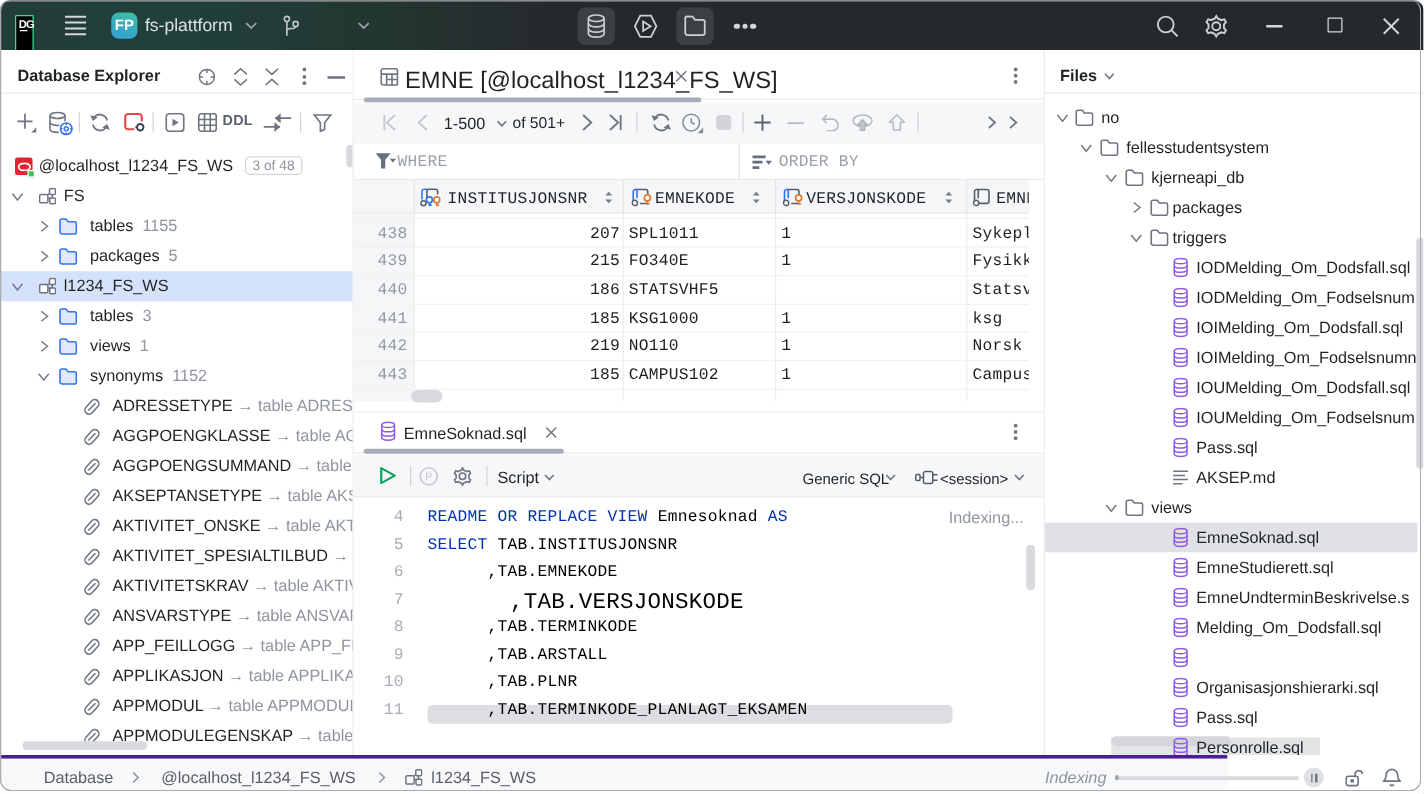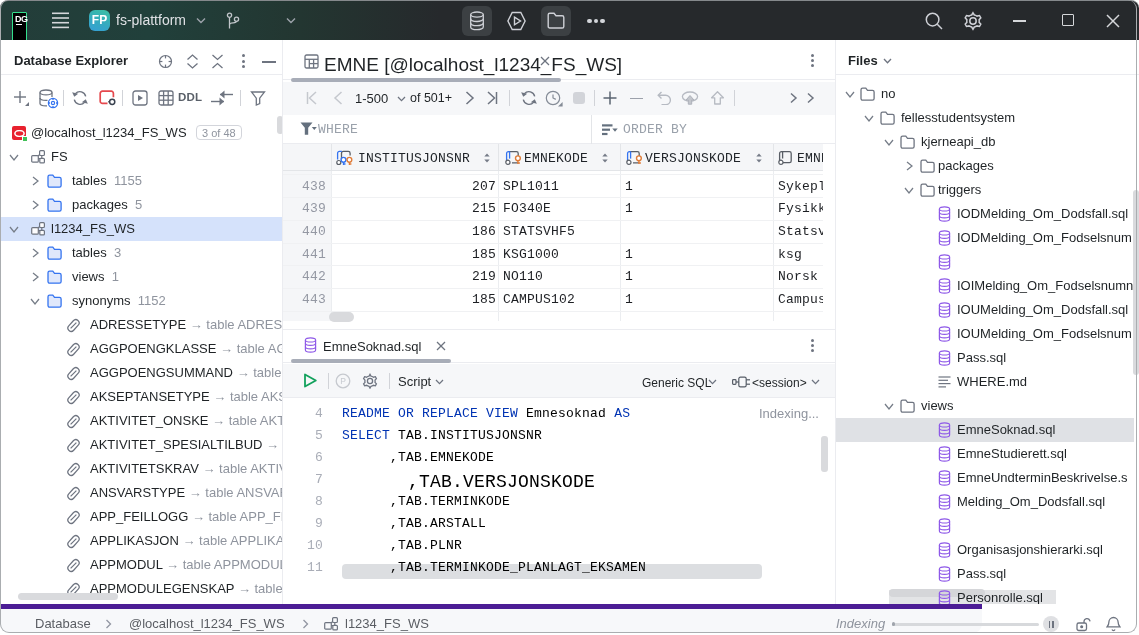--- a/index.html
+++ b/index.html
@@ -9,21 +9,21 @@
   .abs{position:absolute;}
   .mono{font-family:"Liberation Mono",monospace;}
   
   #titlebar{position:absolute;left:0;top:0;width:1139px;height:40px;
     background:linear-gradient(to right,#233D39 0px,#21403B 150px,#233631 300px,#26292C 440px,#26292C 1139px);
     border-radius:8px 8px 0 0;border-top:1px solid #85898c;}
   
   #leftpanel{position:absolute;left:0;top:40px;width:283px;height:564px;background:#fff;border-right:1px solid #ebecf0;}
   #rightpanel{position:absolute;left:835px;top:40px;width:304px;height:564px;background:#fff;border-left:1px solid #ebecf0;}
   #centerpanel{position:absolute;left:283px;top:40px;width:553px;height:564px;background:#fff;}
-  #statusbar{position:absolute;left:0;top:604px;width:982px;height:29px;border-radius:0 0 9px 9px;background:#f7f8fa;border-top:5px solid #4c1d95;}
+  #statusbar{position:absolute;left:0;top:604px;width:982px;height:29px;border-radius:0 0 9px 9px;background:#f7f8fa;border-top:3px solid #4c1d95;}
   .treerow{position:absolute;height:24px;line-height:24px;font-size:13px;color:#1f2326;white-space:nowrap;}
   .cnt{color:#8f949e;}
   k{color:#0033b3;font-style:normal;}
 </style>
 </head>
 <body>
 <div id="win">
   <div id="titlebar">
     
     <div class="abs" style="left:12px;top:11px;width:15px;height:29px;background:#000;border:1.5px solid #35e08d;border-radius:1px;">
@@ -767,20 +767,21 @@
         </div>
     <div class="treerow" style="left:0;top:210px;width:298px;overflow:hidden;">
           <svg class="abs" style="left:102px;top:4px;" width="13" height="16" viewBox="0 0 13 16">
             <g fill="none" stroke="#8f5ae8" stroke-width="1.2">
               <ellipse cx="6.5" cy="2.9" rx="5.1" ry="2.1"></ellipse>
               <path d="M1.4 2.9 V13 c0 1.2 2.3 2.1 5.1 2.1 s5.1-0.9 5.1-2.1 V2.9"></path>
               <path d="M1.4 6.3 c0 1.2 2.3 2.1 5.1 2.1 s5.1-0.9 5.1-2.1"></path>
               <path d="M1.4 9.7 c0 1.2 2.3 2.1 5.1 2.1 s5.1-0.9 5.1-2.1"></path>
             </g>
           </svg>
+          <span class="abs" style="left:121px;white-space:nowrap;">IOIMelding_Om_Dodsfall.sql</span>
         </div>
     <div class="treerow" style="left:0;top:234px;width:298px;overflow:hidden;">
           <svg class="abs" style="left:102px;top:4px;" width="13" height="16" viewBox="0 0 13 16">
             <g fill="none" stroke="#8f5ae8" stroke-width="1.2">
               <ellipse cx="6.5" cy="2.9" rx="5.1" ry="2.1"></ellipse>
               <path d="M1.4 2.9 V13 c0 1.2 2.3 2.1 5.1 2.1 s5.1-0.9 5.1-2.1 V2.9"></path>
               <path d="M1.4 6.3 c0 1.2 2.3 2.1 5.1 2.1 s5.1-0.9 5.1-2.1"></path>
               <path d="M1.4 9.7 c0 1.2 2.3 2.1 5.1 2.1 s5.1-0.9 5.1-2.1"></path>
             </g>
           </svg>
@@ -821,21 +822,21 @@
         </div>
     <div class="treerow" style="left:0;top:330px;width:298px;overflow:hidden;">
           <svg class="abs" style="left:102px;top:6px;" width="13" height="12" viewBox="0 0 13 12">
             <g stroke="#6e7480" stroke-width="1.2">
               <line x1="0.5" y1="1" x2="12.5" y2="1"></line>
               <line x1="0.5" y1="4.3" x2="10" y2="4.3"></line>
               <line x1="0.5" y1="7.6" x2="12.5" y2="7.6"></line>
               <line x1="0.5" y1="10.9" x2="8" y2="10.9"></line>
             </g>
           </svg>
-          <span class="abs" style="left:121px;white-space:nowrap;">WHERE.md</span>
+          <span class="abs" style="left:121px;white-space:nowrap;">AKSEP.md</span>
         </div>
     <div class="treerow" style="left:0;top:354px;width:298px;overflow:hidden;">
           <svg class="abs" style="left:48px;top:7px;" width="10" height="10" viewBox="0 0 10 10">
             <path d="M1 3 L5 8 L9 3" fill="none" stroke="#767d88" stroke-width="1.25"></path>
           </svg>
           <svg class="abs" style="left:64px;top:5px;" width="15" height="14" viewBox="0 0 15 14">
             <path d="M1 2.8 c0-0.9 0.7-1.6 1.6-1.6 h3.2 l1.7 2.2 h5 c0.9 0 1.6 0.7 1.6 1.6 v6.6 c0 0.9 -0.7 1.6 -1.6 1.6 h-9.9 c-0.9 0 -1.6 -0.7 -1.6 -1.6 z" fill="none" stroke="#6e7480" stroke-width="1.3"></path>
           </svg>
           <span class="abs" style="left:85px;white-space:nowrap;">views</span>
         </div>

